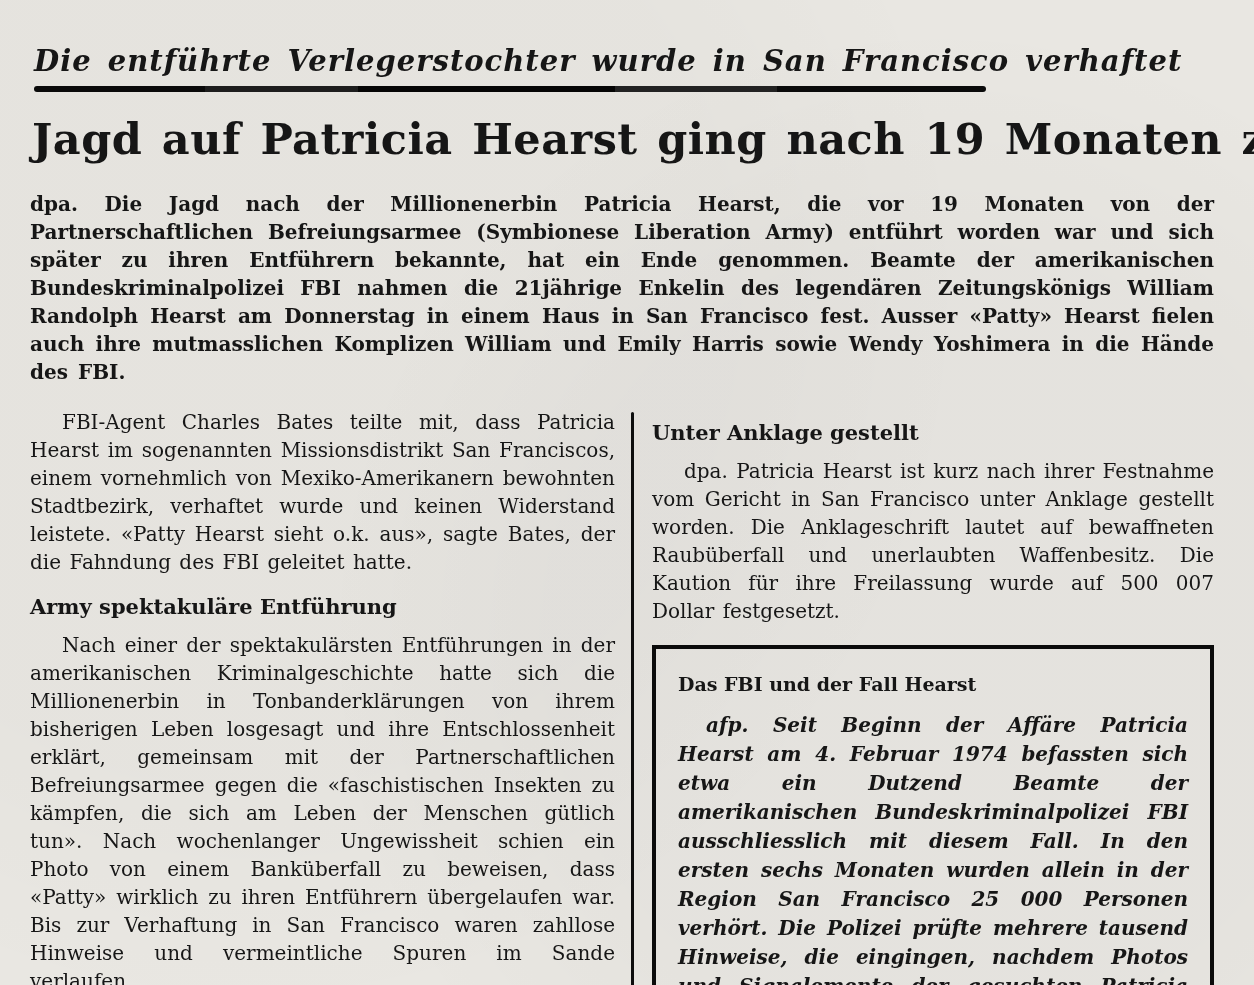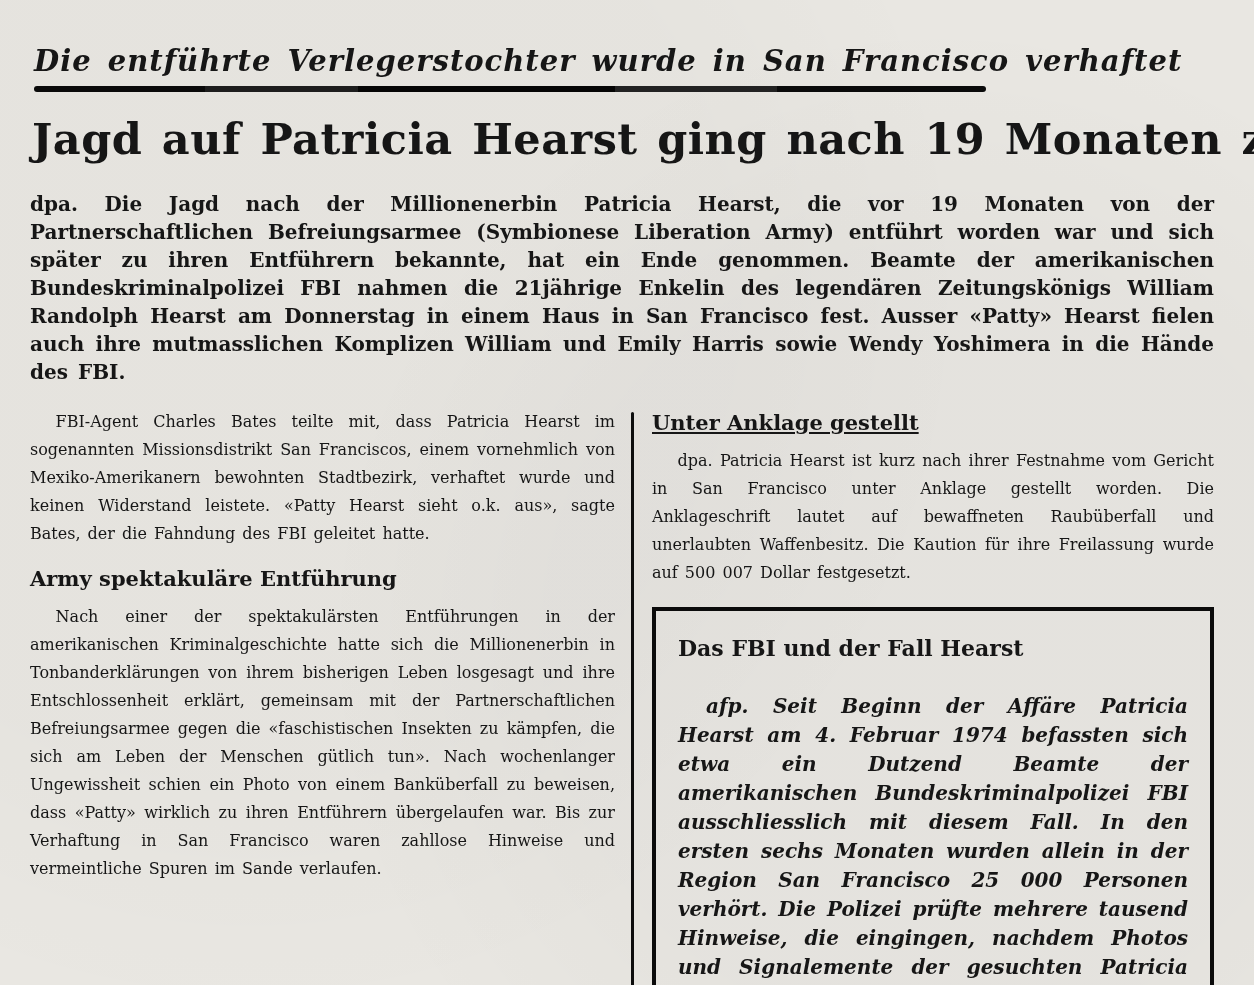--- a/index.html
+++ b/index.html
@@ -59,42 +59,42 @@
   }
   .col-left{width:585px;}
   .col-divider{
     width:3px;
     background:#0d0d0d;
     margin:4px 18px 26px 16px;
     border-radius:2px;
   }
   .col-right{flex:1;}
   .body-par{
-    font-size:16px;
+    font-size:20px;
     line-height:28px;
     text-align:justify;
     text-indent:1.6em;
     word-spacing:2px;
     font-weight:500;
   }
   .subhead{
     font-size:21px;
     font-weight:bold;
     margin:18px 0 12px 0;
   }
-  .subhead-first{margin-top:2px;text-decoration:underline;}
+  .subhead-first{margin-top:12px;}
   .infobox{
     border:4px solid #0b0b0b;
     margin-top:20px;
     padding:24px 22px 26px 22px;
   }
   .infobox .box-head{
-    font-size:22px;
+    font-size:19px;
     font-weight:bold;
-    margin-bottom:31px;
+    margin-bottom:16px;
   }
   .infobox .box-body{
     font-size:20px;
     line-height:29px;
     font-weight:bold;
     font-style:italic;
     text-align:justify;
     text-indent:1.4em;
     word-spacing:2px;
   }

